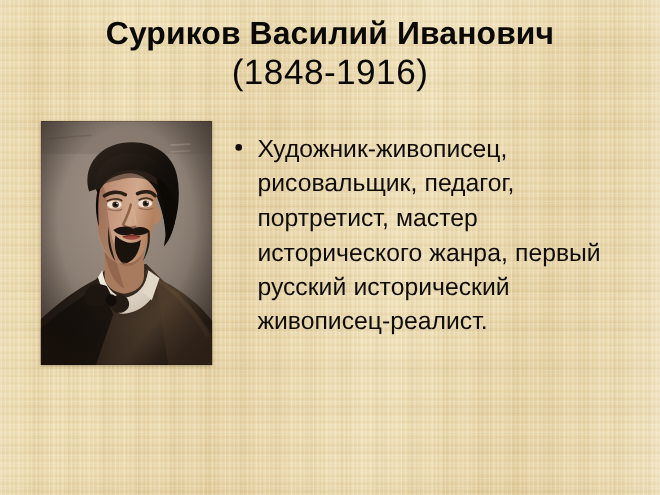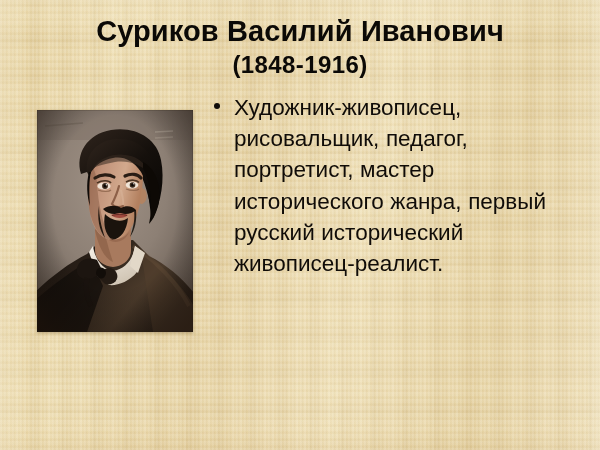--- a/index.html
+++ b/index.html
@@ -78,38 +78,38 @@
     z-index:4;
   }
   .heading .l1{
     display:block;
     font-size:29px;
     font-weight:bold;
     letter-spacing:.1px;
   }
   .heading .l2{
     display:block;
-    font-size:24px;
-    font-weight:bold;
+    font-size:32px;
+    font-weight:normal;
     letter-spacing:.4px;
   }
 
   
   .portrait{
     position:absolute;left:37px;top:110px;
     width:156px;height:222px;
     overflow:hidden;
     z-index:3;
     box-shadow:0 1px 3px rgba(80,55,15,.35);
   }
   .portrait svg{display:block;width:156px;height:222px;}
 
   
   .bullet-list{
-    position:absolute;left:208px;top:92px;
+    position:absolute;left:208px;top:120px;
     width:372px;
     z-index:4;
   }
   .bullet-item{
     position:relative;
     padding-left:26px;
     color:#100c08;
     font-size:22.5px;
     line-height:31.2px;
     letter-spacing:0px;

